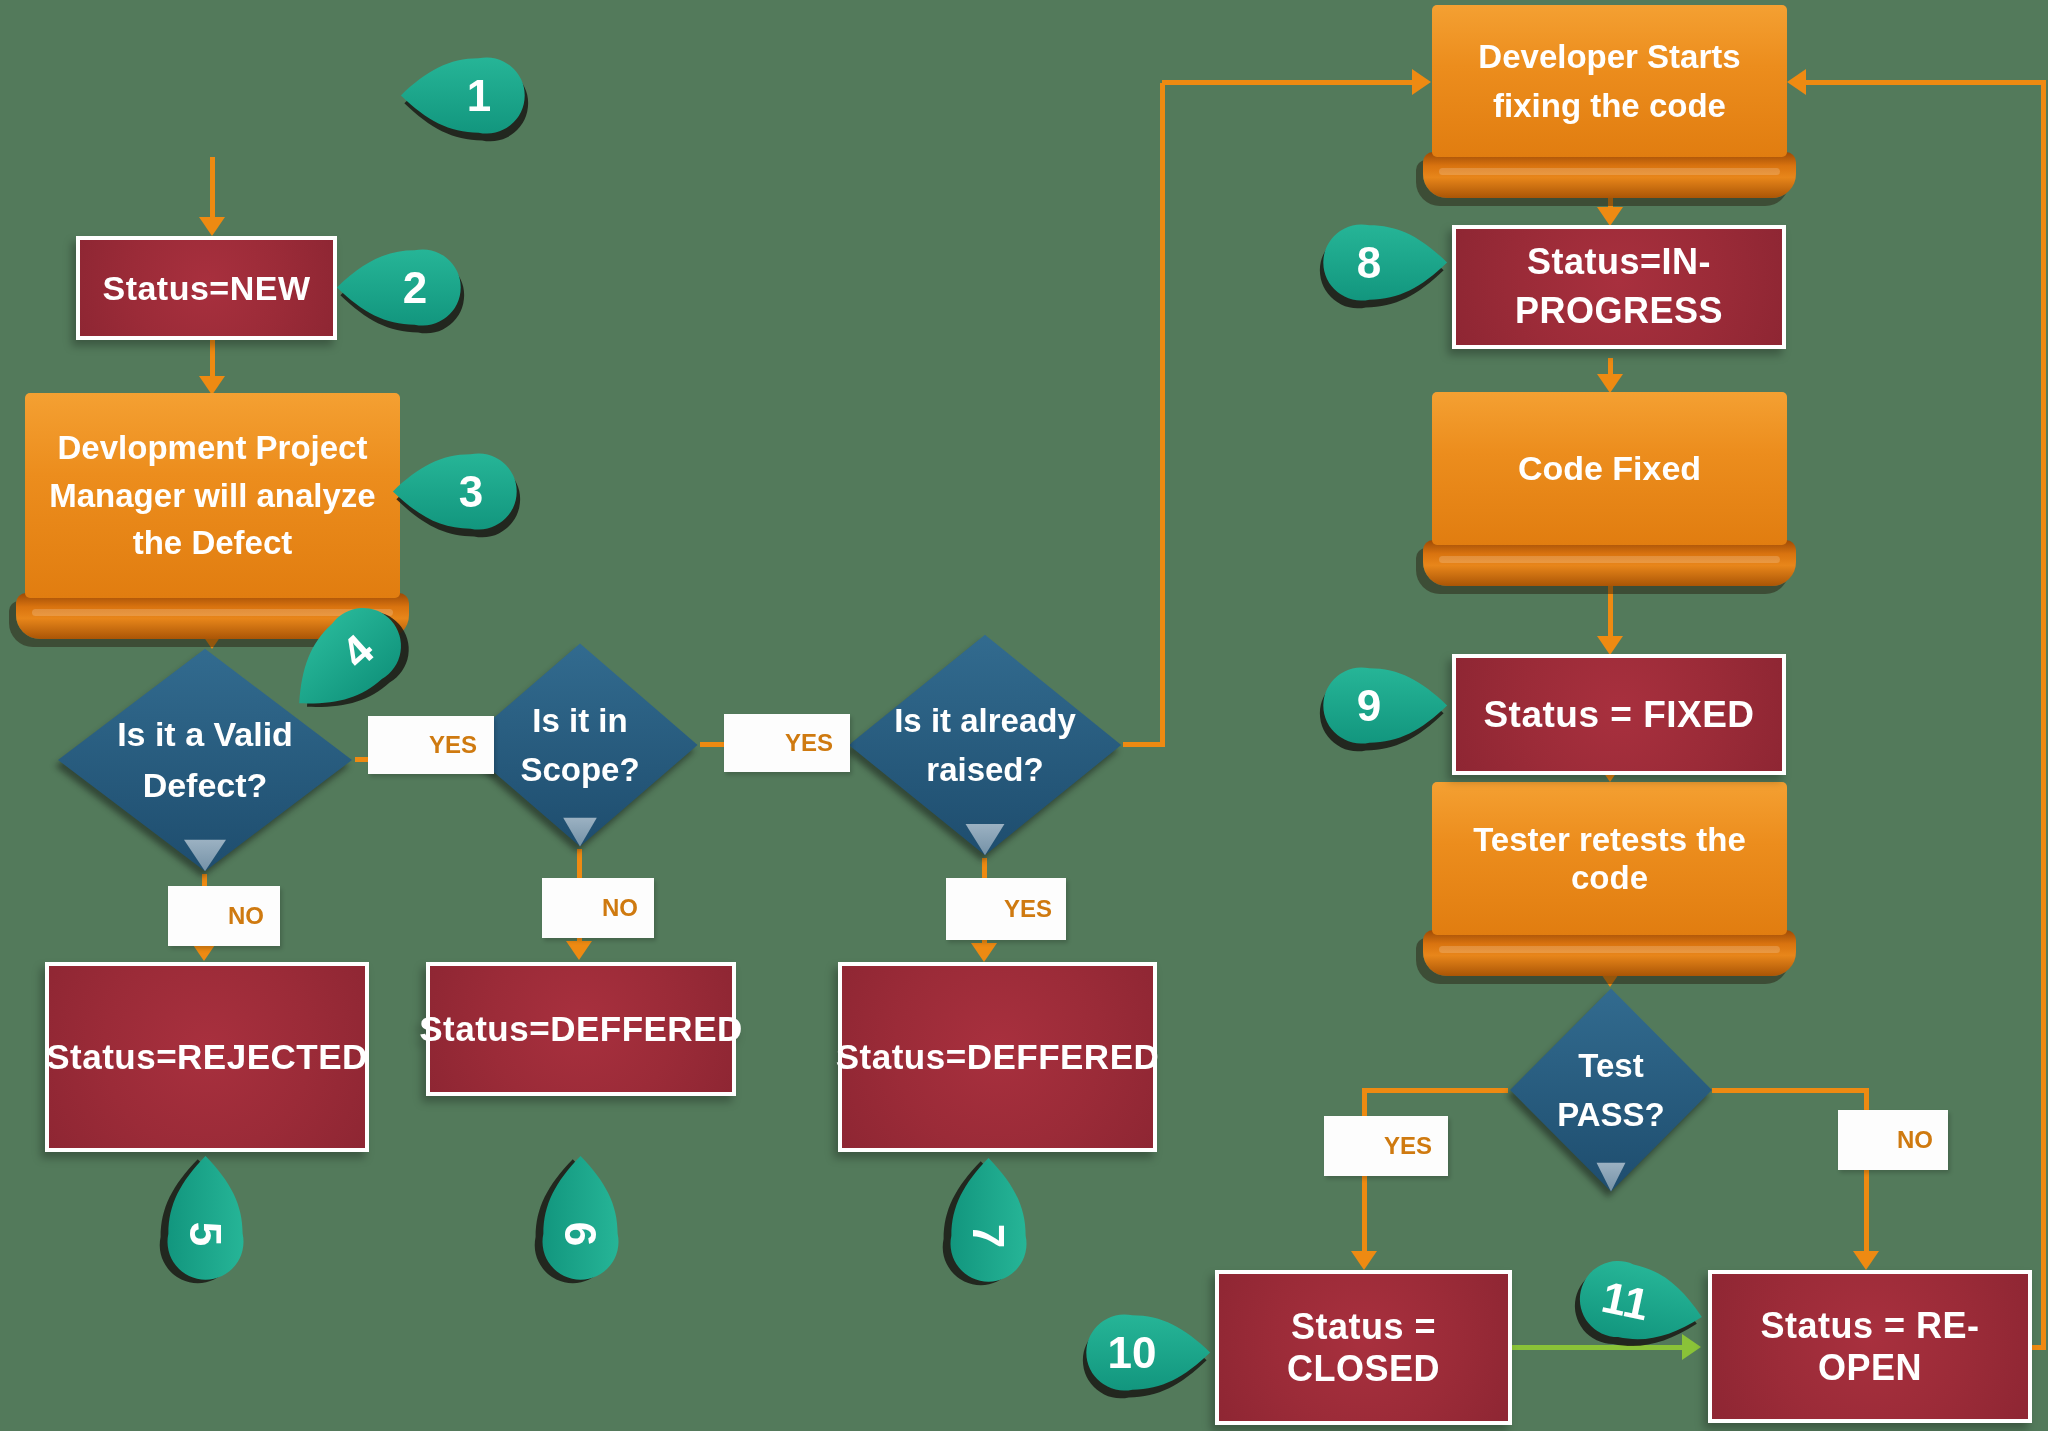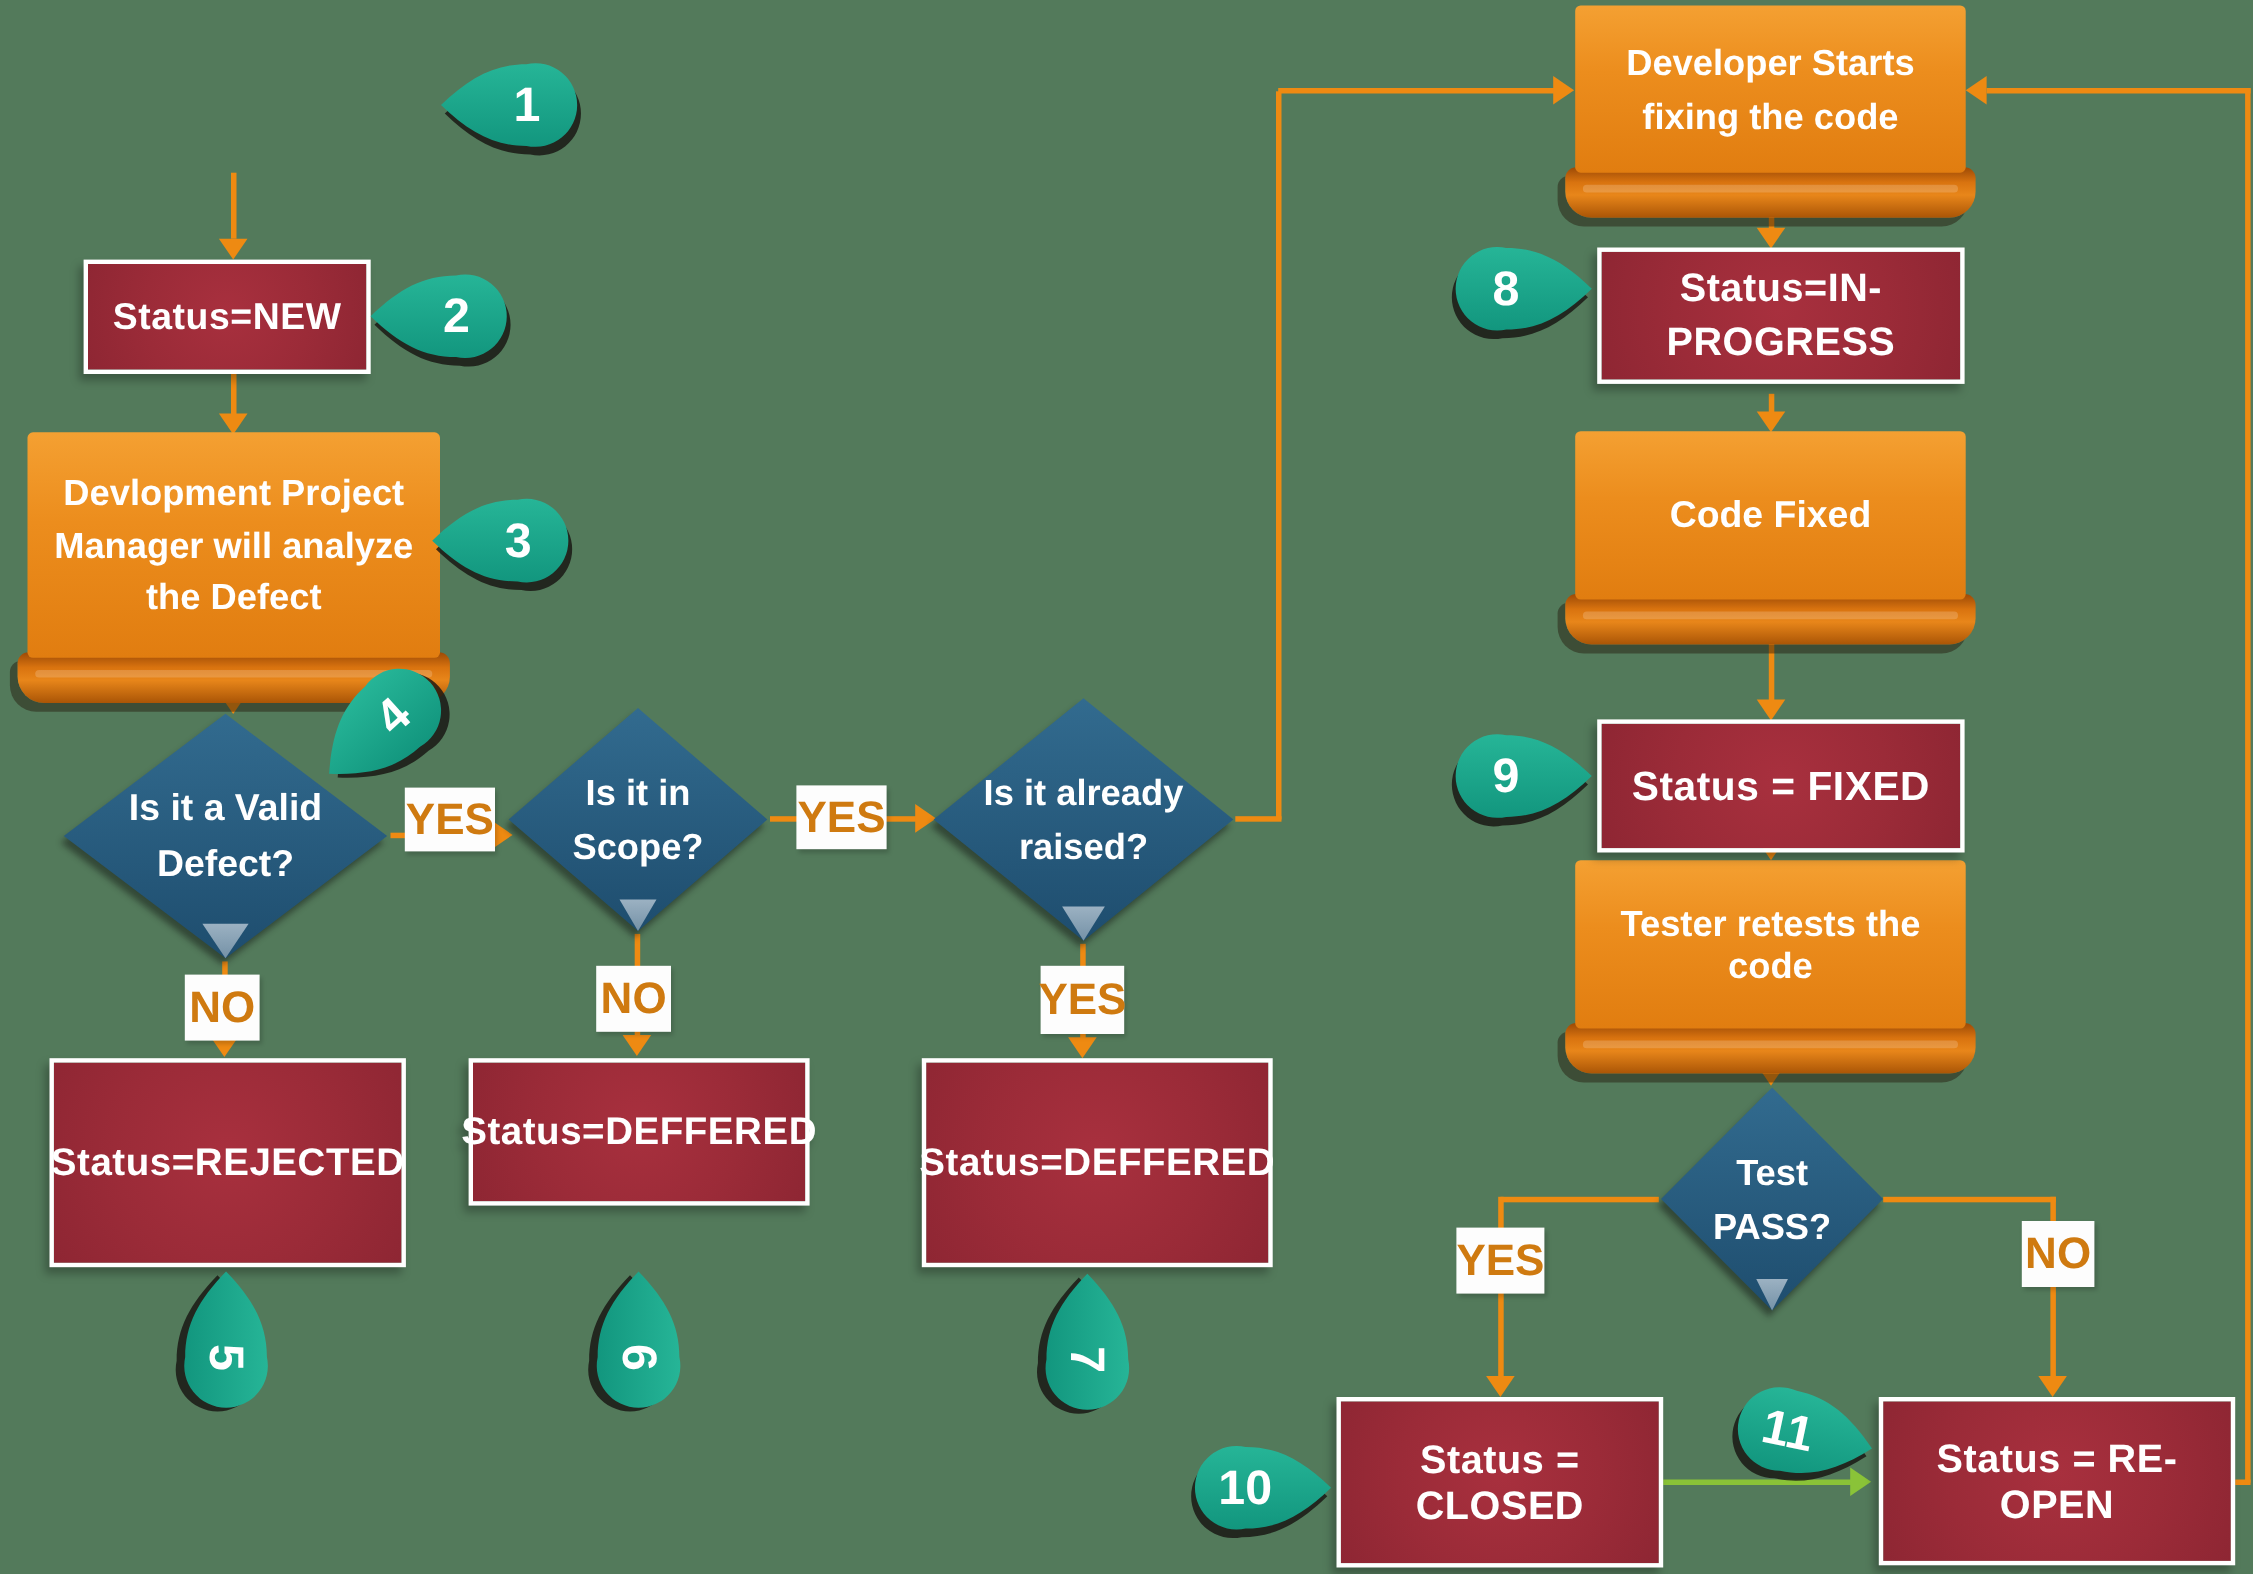--- a/index.html
+++ b/index.html
@@ -37,21 +37,21 @@
   .hl{height:5px;}.vl{width:5px;}
   .gr{background:#8ac338;}
   .ah{position:absolute;width:0;height:0;z-index:1;}
   .ah.d{border-left:13px solid transparent;border-right:13px solid transparent;border-top:19px solid #ee8a12;}
   .ah.r{border-top:13px solid transparent;border-bottom:13px solid transparent;border-left:19px solid #ee8a12;}
   .ah.l{border-top:13px solid transparent;border-bottom:13px solid transparent;border-right:19px solid #ee8a12;}
   .ah.grh{border-left-color:#8ac338;}
 
   
   .lbl{position:absolute;background:#fdfdfd;display:flex;align-items:center;justify-content:center;
-    color:#cf7a10;font-weight:bold;font-size:40px;z-index:4;box-shadow:2px 3px 4px rgba(0,0,0,.18);}
+    color:#cf7a10;font-weight:bold;font-size:24px;z-index:4;box-shadow:2px 3px 4px rgba(0,0,0,.18);padding-left:44px;}
 
   
   .drop{position:absolute;width:135px;height:95px;z-index:4;}
   .drop svg{position:absolute;left:0;top:0;overflow:visible;}
   .drop .num{position:absolute;left:58px;top:20px;width:56px;height:56px;line-height:56px;
     text-align:center;color:#fff;font-size:44px;font-weight:bold;z-index:2;}
   .drop.right{transform:scaleX(-1);}
   .drop.right .num{transform:scaleX(-1);}
   .drop.up{transform:rotate(90deg);}
 </style>

